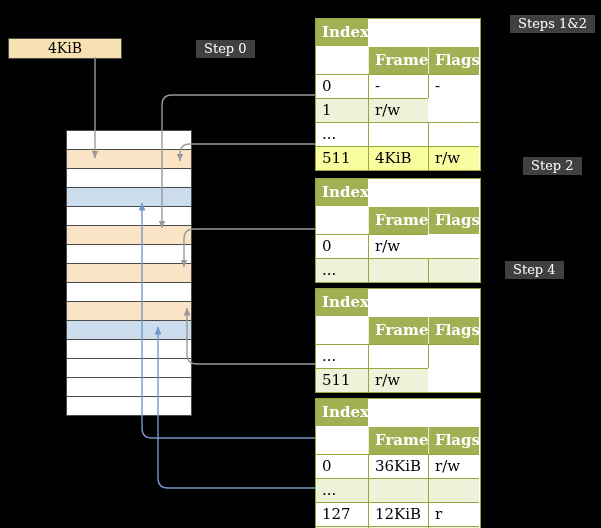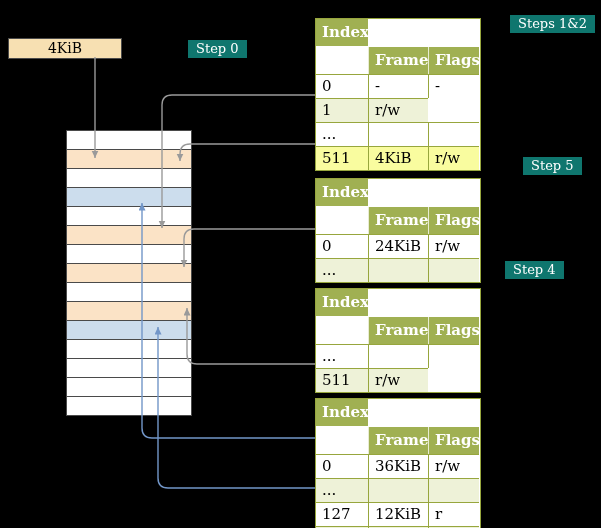--- a/index.html
+++ b/index.html
@@ -9,23 +9,23 @@
   }
   
   .pointer-box{
     position:absolute;left:8px;top:38px;width:112px;height:19px;
     background:#f7e0b2;border:1px solid #4a4a4a;color:#000;
     font-size:14px;line-height:19px;text-align:center;
   }
   
   .step-label{
     position:absolute;height:18px;line-height:18px;padding:0 8px;
-    background:#0f766e;color:#fff;font-size:13px;white-space:nowrap;
+    background:#404040;color:#fff;font-size:13px;white-space:nowrap;
   }
-  #step0{left:188px;top:40px}
+  #step0{left:196px;top:40px}
   #steps12{left:510px;top:15px}
   #step3{left:523px;top:157px}
   #step4{left:505px;top:261px}
   
   .mem-col{position:absolute;left:66px;top:130px;width:124px;border:1px solid #4a4a4a;}
   .mem-row{height:18px;border-top:1px solid #4a4a4a;}
   .mem-row:first-child{border-top:none;}
   .mem-row[data-color="white"]{background:#ffffff;}
   .mem-row[data-color="peach"]{background:#fbe3c6;}
   .mem-row[data-color="blue"]{background:#ccdded;}
@@ -55,21 +55,21 @@
 </style>
 </head>
 <body>
 
 <div class="stage">
 
   <div class="pointer-box">4KiB</div>
 
   <div class="step-label" id="step0">Step 0</div>
   <div class="step-label" id="steps12">Steps 1&amp;2</div>
-  <div class="step-label" id="step3">Step 5</div>
+  <div class="step-label" id="step3">Step 2</div>
   <div class="step-label" id="step4">Step 4</div>
 
   <div class="mem-col">
     <div class="mem-row" data-color="white"></div>
     <div class="mem-row" data-color="peach"></div>
     <div class="mem-row" data-color="white"></div>
     <div class="mem-row" data-color="blue"></div>
     <div class="mem-row" data-color="white"></div>
     <div class="mem-row" data-color="peach"></div>
     <div class="mem-row" data-color="white"></div>
@@ -111,21 +111,20 @@
   </div>
 
   <div class="ptable" id="table1">
     <div class="trow hrow">
       <div class="cell">Index</div>
       <div class="cell">Frame</div>
       <div class="cell">Flags</div>
     </div>
     <div class="trow brow" data-variant="white">
       <div class="cell">0</div>
-      <div class="cell">24KiB</div>
       <div class="cell">r/w</div>
     </div>
     <div class="trow brow" data-variant="green">
       <div class="cell">...</div>
       <div class="cell"></div>
       <div class="cell"></div>
     </div>
   </div>
 
   <div class="ptable" id="table2">

